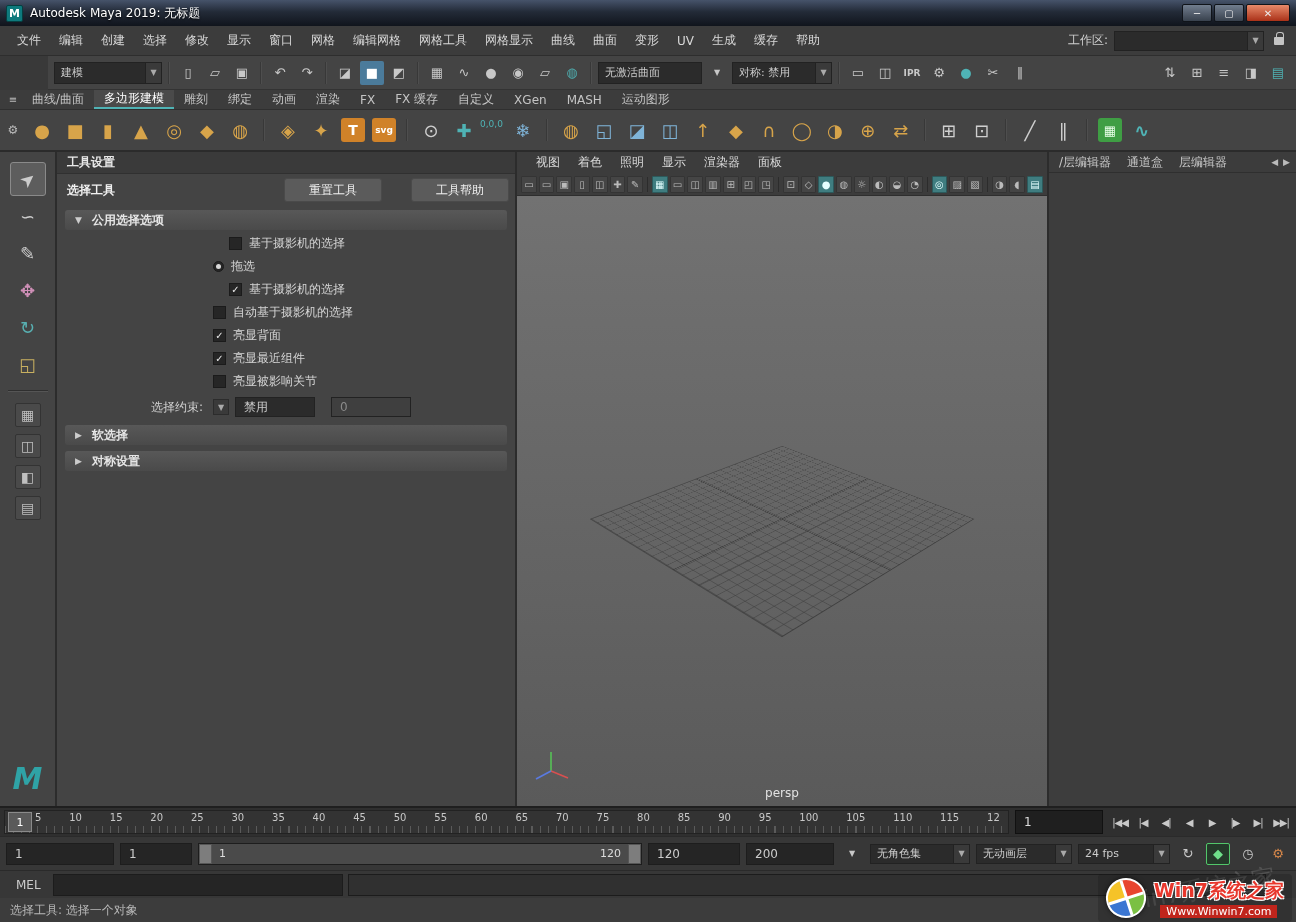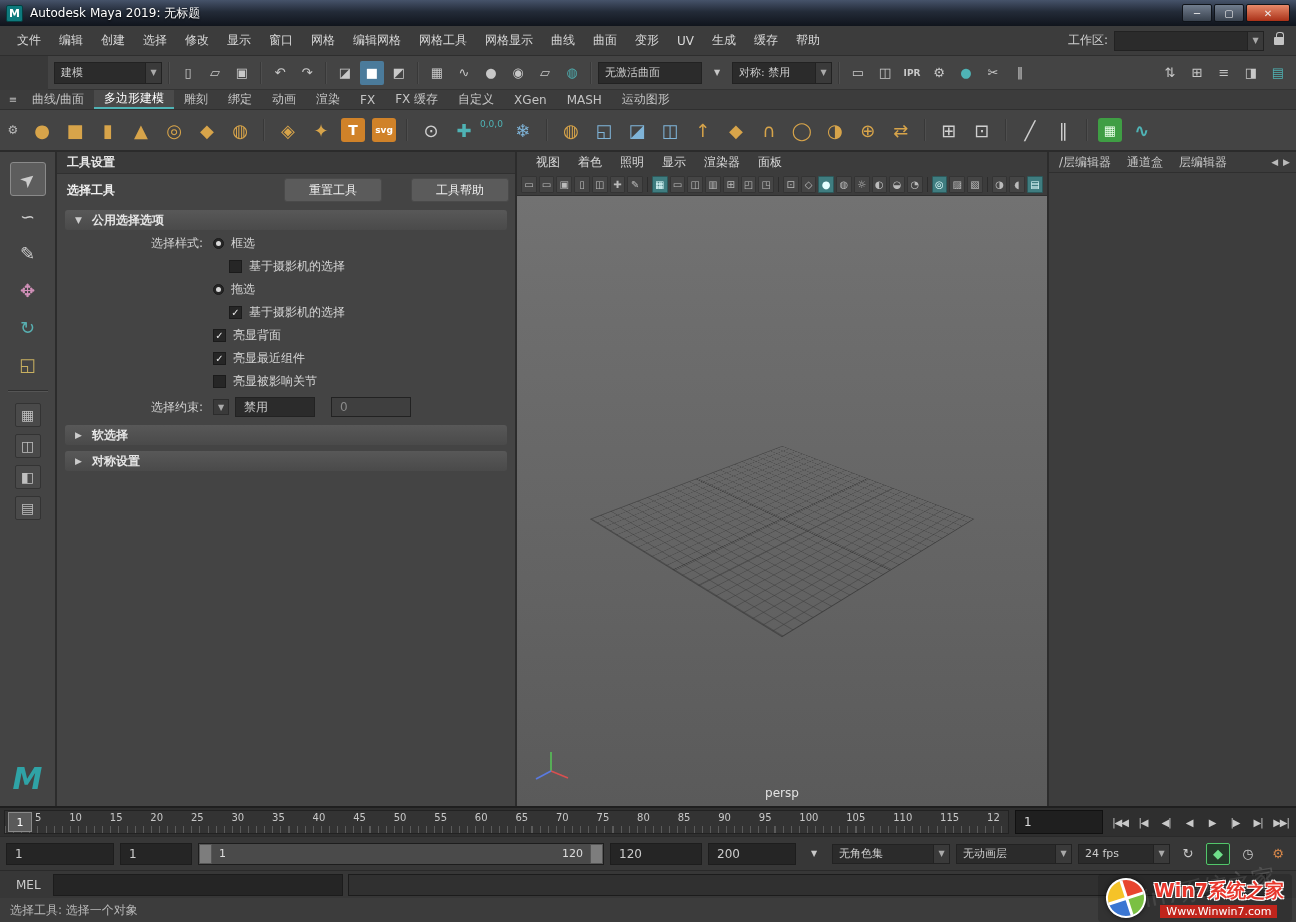--- a/index.html
+++ b/index.html
@@ -376,40 +376,40 @@
         <span class="ts-toolname">选择工具</span>
         <span class="ts-sp"></span>
         <div class="ts-btn">重置工具</div>
         <div class="ts-btn">工具帮助</div>
       </div>
       <div class="section-hdr">
         <span class="tri">▼</span>
         <span>公用选择选项</span>
       </div>
       <div class="opt-row">
-        <span class="opt-label">选择样式:</span>
-        <span class="radio on"></span>
-        <span>框选</span>
-      </div>
-      <div class="opt-row">
         <span class="opt-label"></span>
           <span class="opt-indent"></span>
         <span class="check"></span>
         <span>基于摄影机的选择</span>
       </div>
       <div class="opt-row">
         <span class="opt-label"></span>
         <span class="radio on"></span>
         <span>拖选</span>
       </div>
       <div class="opt-row">
         <span class="opt-label"></span>
           <span class="opt-indent"></span>
         <span class="check">✓</span>
         <span>基于摄影机的选择</span>
+      </div>
+      <div class="opt-row">
+        <span class="opt-label"></span>
+        <span class="check"></span>
+        <span>自动基于摄影机的选择</span>
       </div>
       <div class="opt-row">
         <span class="opt-label"></span>
         <span class="check">✓</span>
         <span>亮显背面</span>
       </div>
       <div class="opt-row">
         <span class="opt-label"></span>
         <span class="check">✓</span>
         <span>亮显最近组件</span>
@@ -553,25 +553,25 @@
       <div class="rs-handle"></div>
       <div class="rs-body">
         <span>1</span>
         <span>120</span>
       </div>
       <div class="rs-handle"></div>
     </div>
     <div class="num-field" style="width:92px">120</div>
     <div class="num-field" style="width:88px">200</div>
     <div class="rr-icon" style="font-size:8px">▼</div>
-    <div class="combo" style="width:118px">
+    <div class="combo" style="width:100px">
       <span>无角色集</span>
         <span class="arrow">▼</span>
     </div>
-    <div class="combo" style="width:116px">
+    <div class="combo" style="width:96px">
       <span>无动画层</span>
         <span class="arrow">▼</span>
     </div>
     <div class="combo" style="width:92px">
       <span>24 fps</span>
         <span class="arrow">▼</span>
     </div>
     <div class="rr-icon">↻</div>
     <div class="rr-icon autokey">◆</div>
     <div class="rr-icon">◷</div>

